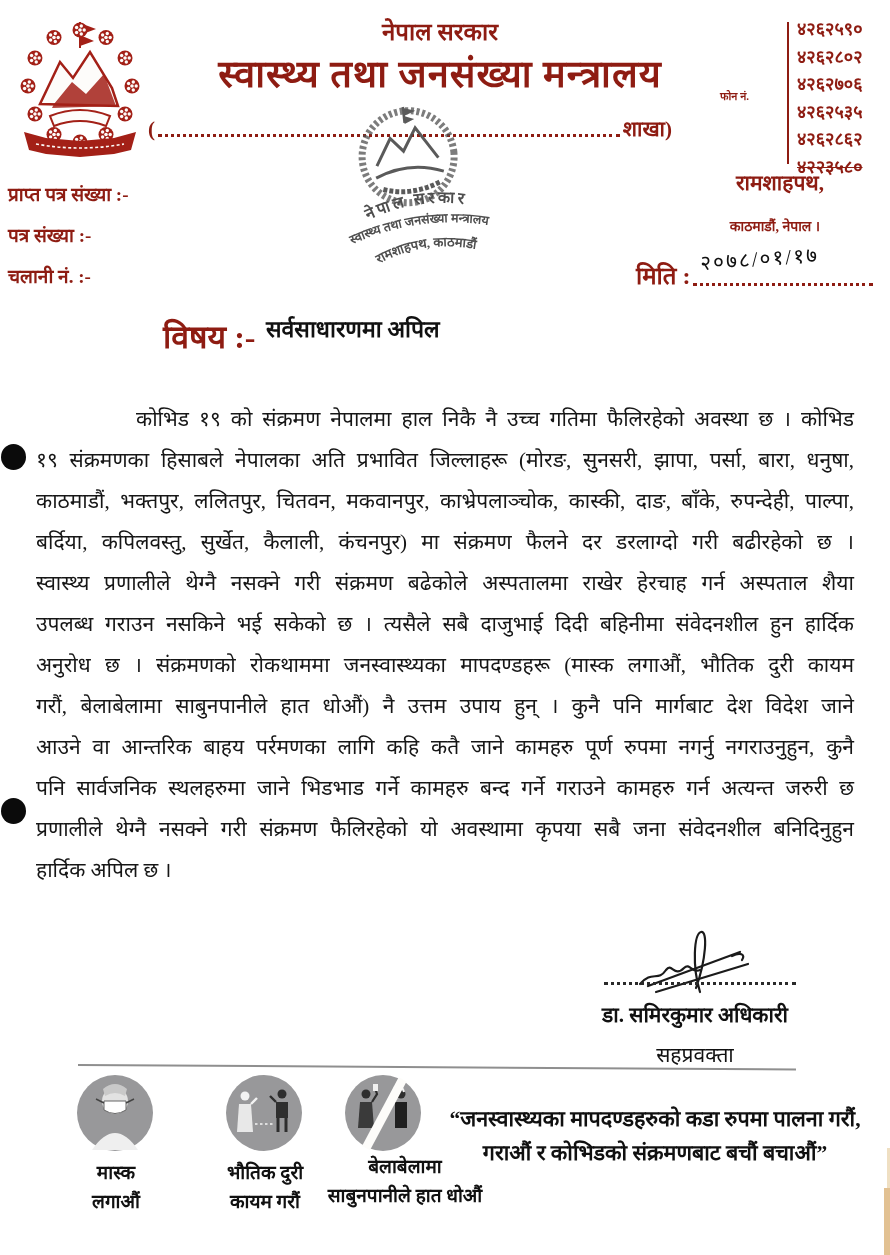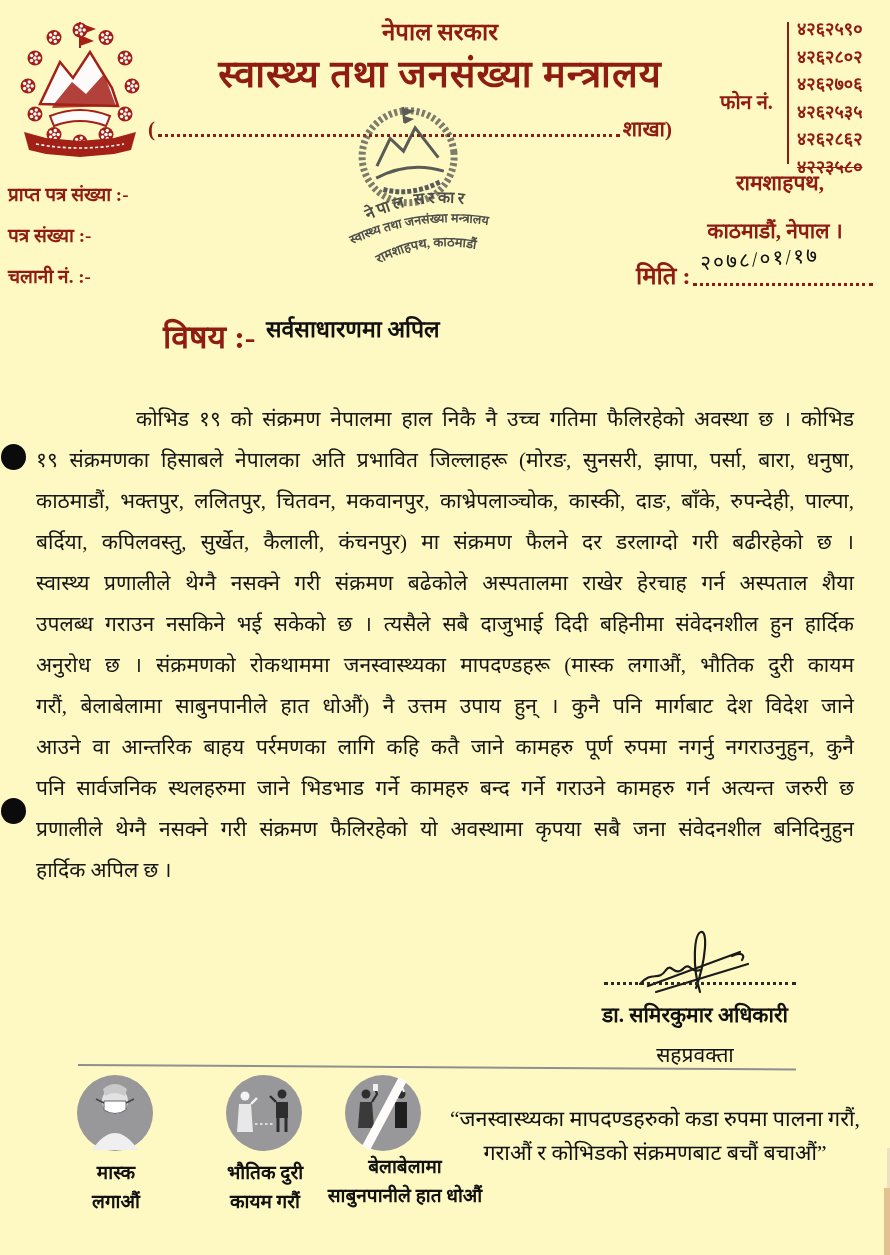--- a/index.html
+++ b/index.html
@@ -1,45 +1,45 @@
 <!DOCTYPE html>
 <html><head>
 <meta charset="utf-8">
 <style>
   html,body{margin:0;padding:0;background:#e8e8e8;}
   .page{
     position:relative; width:890px; height:1255px; margin:0 auto;
-    background:#fef9c3; overflow:hidden;
+    background:#ffffff; overflow:hidden;
     font-family:"Liberation Serif","DejaVu Serif",serif;
     color:#1c1c1c;
   }
   .abs{position:absolute;}
 
   
   .gov-title{left:250px;top:14px;width:380px;text-align:center;font-size:24px;font-weight:bold;color:#8e1c12;}
   .ministry-title{left:140px;top:46px;width:600px;text-align:center;font-size:38px;font-weight:bold;color:#8e1c12;letter-spacing:1px;}
   .branch-row{left:148px;top:114px;width:524px;display:flex;align-items:flex-end;font-size:21px;font-weight:bold;color:#8e1c12;}
   .dotfill{flex:1;border-bottom:3px dotted #8e1c12;margin:0 3px 5px 3px;height:1px;}
-  .phone-label{left:720px;top:88px;font-size:20px;font-weight:bold;color:#8e1c12;}
+  .phone-label{left:720px;top:88px;font-size:11px;font-weight:bold;color:#8e1c12;}
   .phone-divider{left:787px;top:22px;width:2px;height:142px;background:#8e1c12;}
   .phone-list{left:797px;top:16px;width:90px;font-size:18px;font-weight:bold;color:#8e1c12;line-height:27.5px;text-align:left;}
   .phone-list .struck{text-decoration:line-through;}
 
   
   .emblem{left:16px;top:16px;}
 
   
   .stamp{left:312px;top:96px;transform:rotate(-6deg);opacity:.92;}
 
   
   .ref-fields{left:8px;top:174px;font-size:19px;font-weight:bold;color:#8e1c12;line-height:41px;}
 
   
   .addr1{left:690px;top:168px;width:180px;text-align:center;font-size:21px;font-weight:bold;color:#8e1c12;}
-  .addr2{left:670px;top:216px;width:210px;text-align:center;font-size:21px;font-weight:bold;color:#8e1c12;}
+  .addr2{left:670px;top:216px;width:210px;text-align:center;font-size:14px;font-weight:bold;color:#8e1c12;}
   .date-row{left:636px;top:258px;width:240px;display:flex;align-items:flex-end;font-size:24px;font-weight:bold;color:#8e1c12;}
   .date-row .dotfill{border-bottom:3px dotted #8e1c12;}
   .date-value{left:700px;top:244px;font-size:21px;color:#111;transform:rotate(-4deg);font-weight:normal;letter-spacing:2px;}
 
   
   .punch-dot{width:25px;height:26px;border-radius:50%;background:#0b0b0b;}
   .dot1{left:1px;top:444px;}
   .dot2{left:1px;top:798px;}
 
   
@@ -65,21 +65,21 @@
   .ficon{width:78px;height:78px;}
   .icon1{left:76px;top:1074px;}
   .icon2{left:225px;top:1074px;}
   .icon3{left:344px;top:1074px;}
   .caption{position:absolute;text-align:center;font-size:19px;font-weight:bold;color:#111;line-height:29px;}
   .cap1{left:55px;top:1158px;width:122px;}
   .cap2{left:196px;top:1158px;width:138px;}
   .cap3{left:300px;top:1152px;width:210px;}
 
   
-  .quote{left:425px;top:1102px;width:460px;text-align:center;font-size:21.5px;font-weight:normal;color:#101010;line-height:34px;}
+  .quote{left:425px;top:1102px;width:460px;text-align:center;font-size:21.5px;font-weight:bold;color:#101010;line-height:34px;}
 
   
   .edge-strip{right:0;top:1188px;width:6px;height:67px;background:#e2c192;}
   .edge-strip2{right:0;top:1148px;width:3px;height:40px;background:#efdfc2;}
 </style>
 </head>
 <body>
 
 <div class="page">
 

